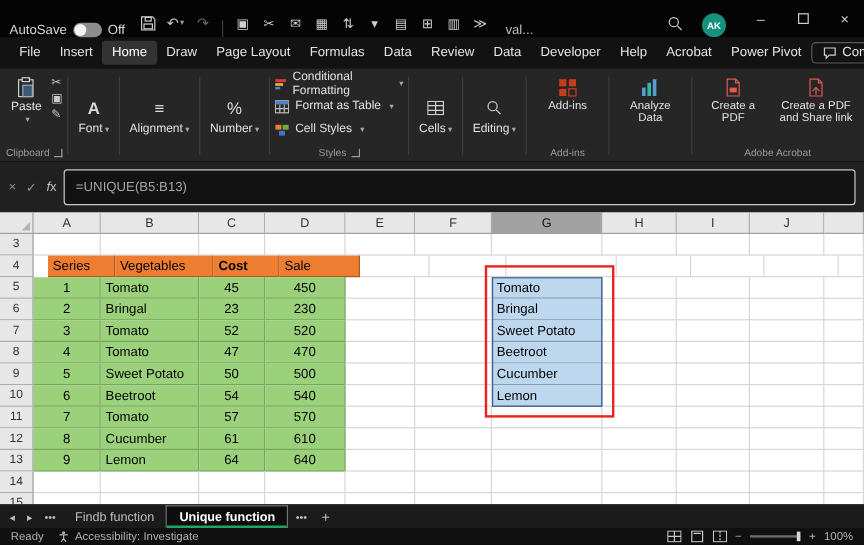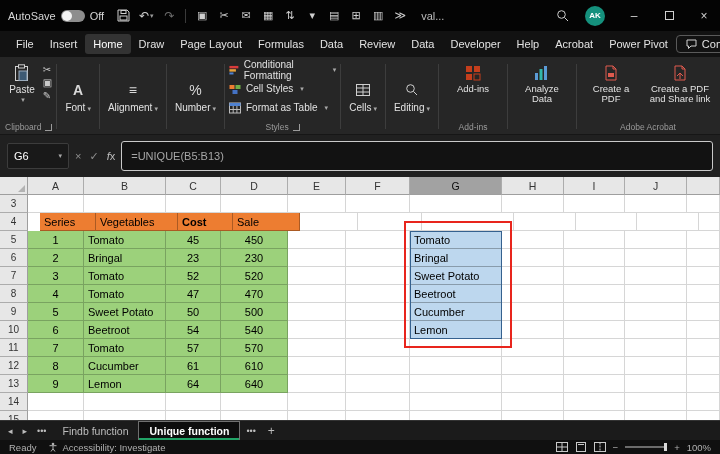--- a/index.html
+++ b/index.html
@@ -1,21 +1,21 @@
 <!DOCTYPE html>
 <html style="--accent: #21A366; --hdr-fill: #ED7D31; --data-fill: #9CD17B; --result-fill: #BDD7EE; --annot: #E8251D;"><head>
 <meta charset="utf-8">
 <style>
   * { margin:0; padding:0; box-sizing:border-box; }
   html,body { width:720px; height:454px; overflow:hidden; background:#000;
     font-family:"Liberation Sans", sans-serif; }
   .app { width:720px; height:454px; display:flex; flex-direction:column; }
 
   
-  .titlebar { flex:0 0 31px; background:#040404; display:flex; align-items:center;
+  .titlebar { flex:0 0 31px; background:#040404; display:flex; align-items:flex-end;
     color:#d6d6d6; font-size:11px; padding-left:8px; gap:3px; }
   .autosave { display:flex; align-items:center; gap:5px; margin-right:6px; }
   .toggle { width:24px; height:12px; border-radius:7px; background:#8d8d8d; position:relative; }
   .toggle .knob { position:absolute; left:1px; top:1px; width:10px; height:10px;
     border-radius:50%; background:#f2f2f2; }
   .tb-btn { min-width:20px; height:24px; display:flex; align-items:center;
     justify-content:center; color:#cfcfcf; font-size:12px; }
   .tb-btn.dim { color:#6d6d6d; }
   .tb-sep { width:1px; height:14px; background:#3a3a3a; margin:0 3px; }
   .qat { display:flex; align-items:center; gap:2px; }
@@ -247,36 +247,36 @@
           <svg width="12" height="12" viewBox="0 0 12 12">
             <rect x="0.5" y="1" width="11" height="3" fill="#d83b3b"></rect>
             <rect x="0.5" y="5" width="8" height="3" fill="#e8a33d"></rect>
             <rect x="0.5" y="9" width="5" height="2.5" fill="#4f81d0"></rect>
           </svg>
           <span>Conditional Formatting</span>
           <span class="chev">▾</span>
         </div>
         <div class="srow">
           <svg width="12" height="12" viewBox="0 0 12 12">
-            <rect x="0.5" y="2" width="5" height="4" fill="#ED7D31"></rect>
-            <rect x="6.5" y="2" width="5" height="4" fill="#70AD47"></rect>
-            <rect x="3.5" y="7" width="5" height="4" fill="#4472C4"></rect>
-          </svg>
-          <span>Cell Styles</span>
-          <span class="chev">▾</span>
-        </div>
-        <div class="srow">
-          <svg width="12" height="12" viewBox="0 0 12 12">
             <rect x="0.5" y="1" width="11" height="10" fill="none" stroke="#bbb"></rect>
             <rect x="0.5" y="1" width="11" height="3" fill="#4f81d0"></rect>
             <line x1="4.2" y1="4" x2="4.2" y2="11" stroke="#bbb"></line>
             <line x1="7.9" y1="4" x2="7.9" y2="11" stroke="#bbb"></line>
             <line x1="0.5" y1="7.5" x2="11.5" y2="7.5" stroke="#bbb"></line>
           </svg>
           <span>Format as Table</span>
+          <span class="chev">▾</span>
+        </div>
+        <div class="srow">
+          <svg width="12" height="12" viewBox="0 0 12 12">
+            <rect x="0.5" y="2" width="5" height="4" fill="#ED7D31"></rect>
+            <rect x="6.5" y="2" width="5" height="4" fill="#70AD47"></rect>
+            <rect x="3.5" y="7" width="5" height="4" fill="#4472C4"></rect>
+          </svg>
+          <span>Cell Styles</span>
           <span class="chev">▾</span>
         </div>
       </div>
       <div class="glabel">
         <span>Styles</span>
         <span class="launcher"></span>
       </div>
     </div>
     <div class="vsep"></div>
 
@@ -359,24 +359,20 @@
           <span class="two-line" style="width:62px">Create a PDF and Share link</span>
         </div>
       </div>
       <div class="glabel">
         <span>Adobe Acrobat</span>
       </div>
     </div>
   </div>
 
   <div class="fbar">
-    <div class="namebox">
-      <span>G6</span>
-      <span class="chev">▾</span>
-    </div>
     <div class="fx-btns">
       <span>×</span>
       <span>✓</span>
       <span class="fx"><i>f</i>x</span>
     </div>
     <div class="finput">
       <span>=UNIQUE(B5:B13)</span>
     </div>
   </div>
 

